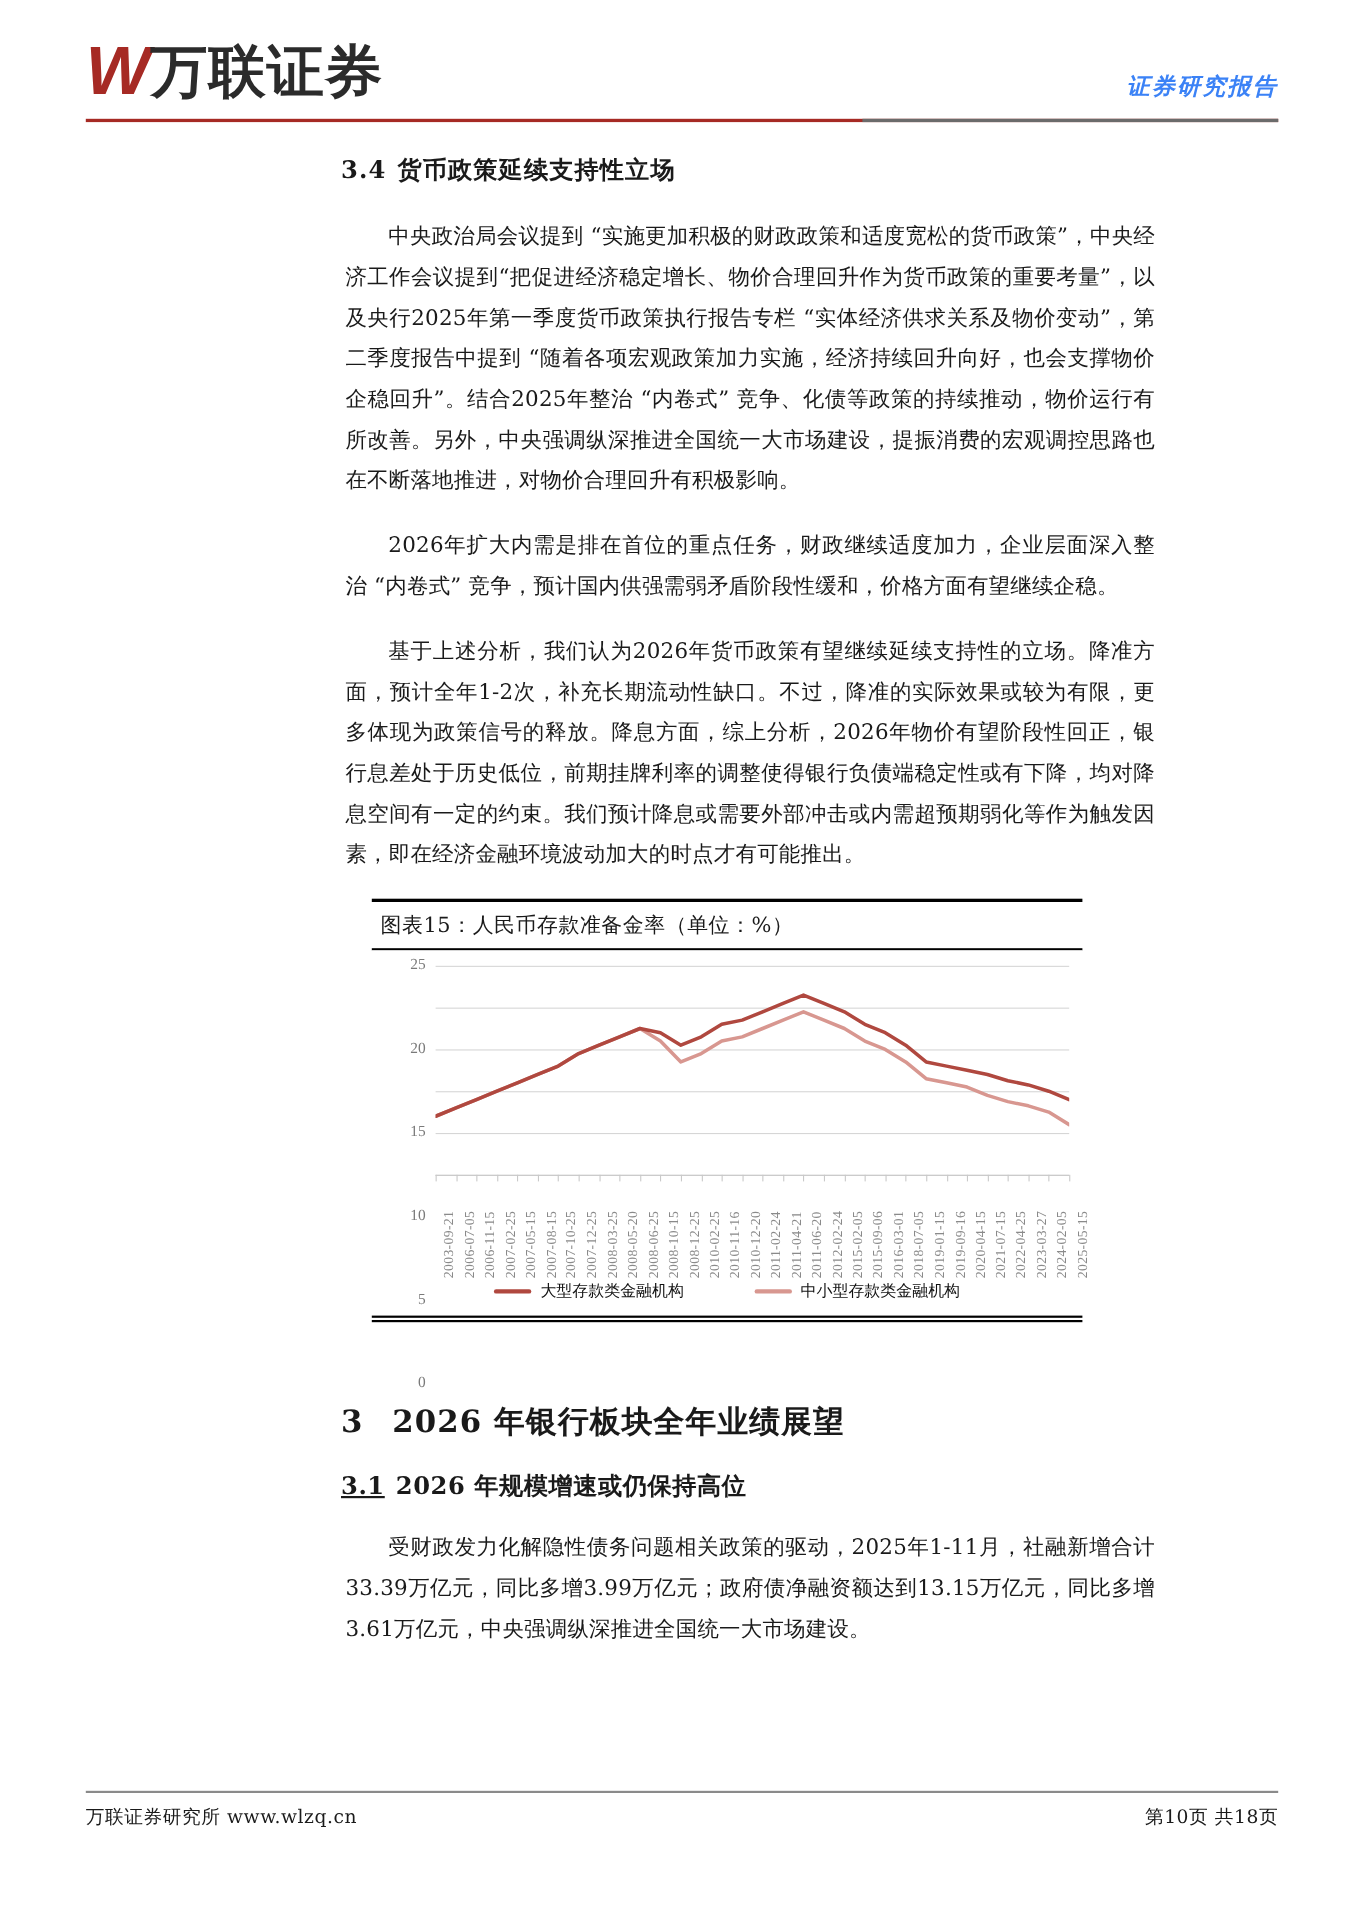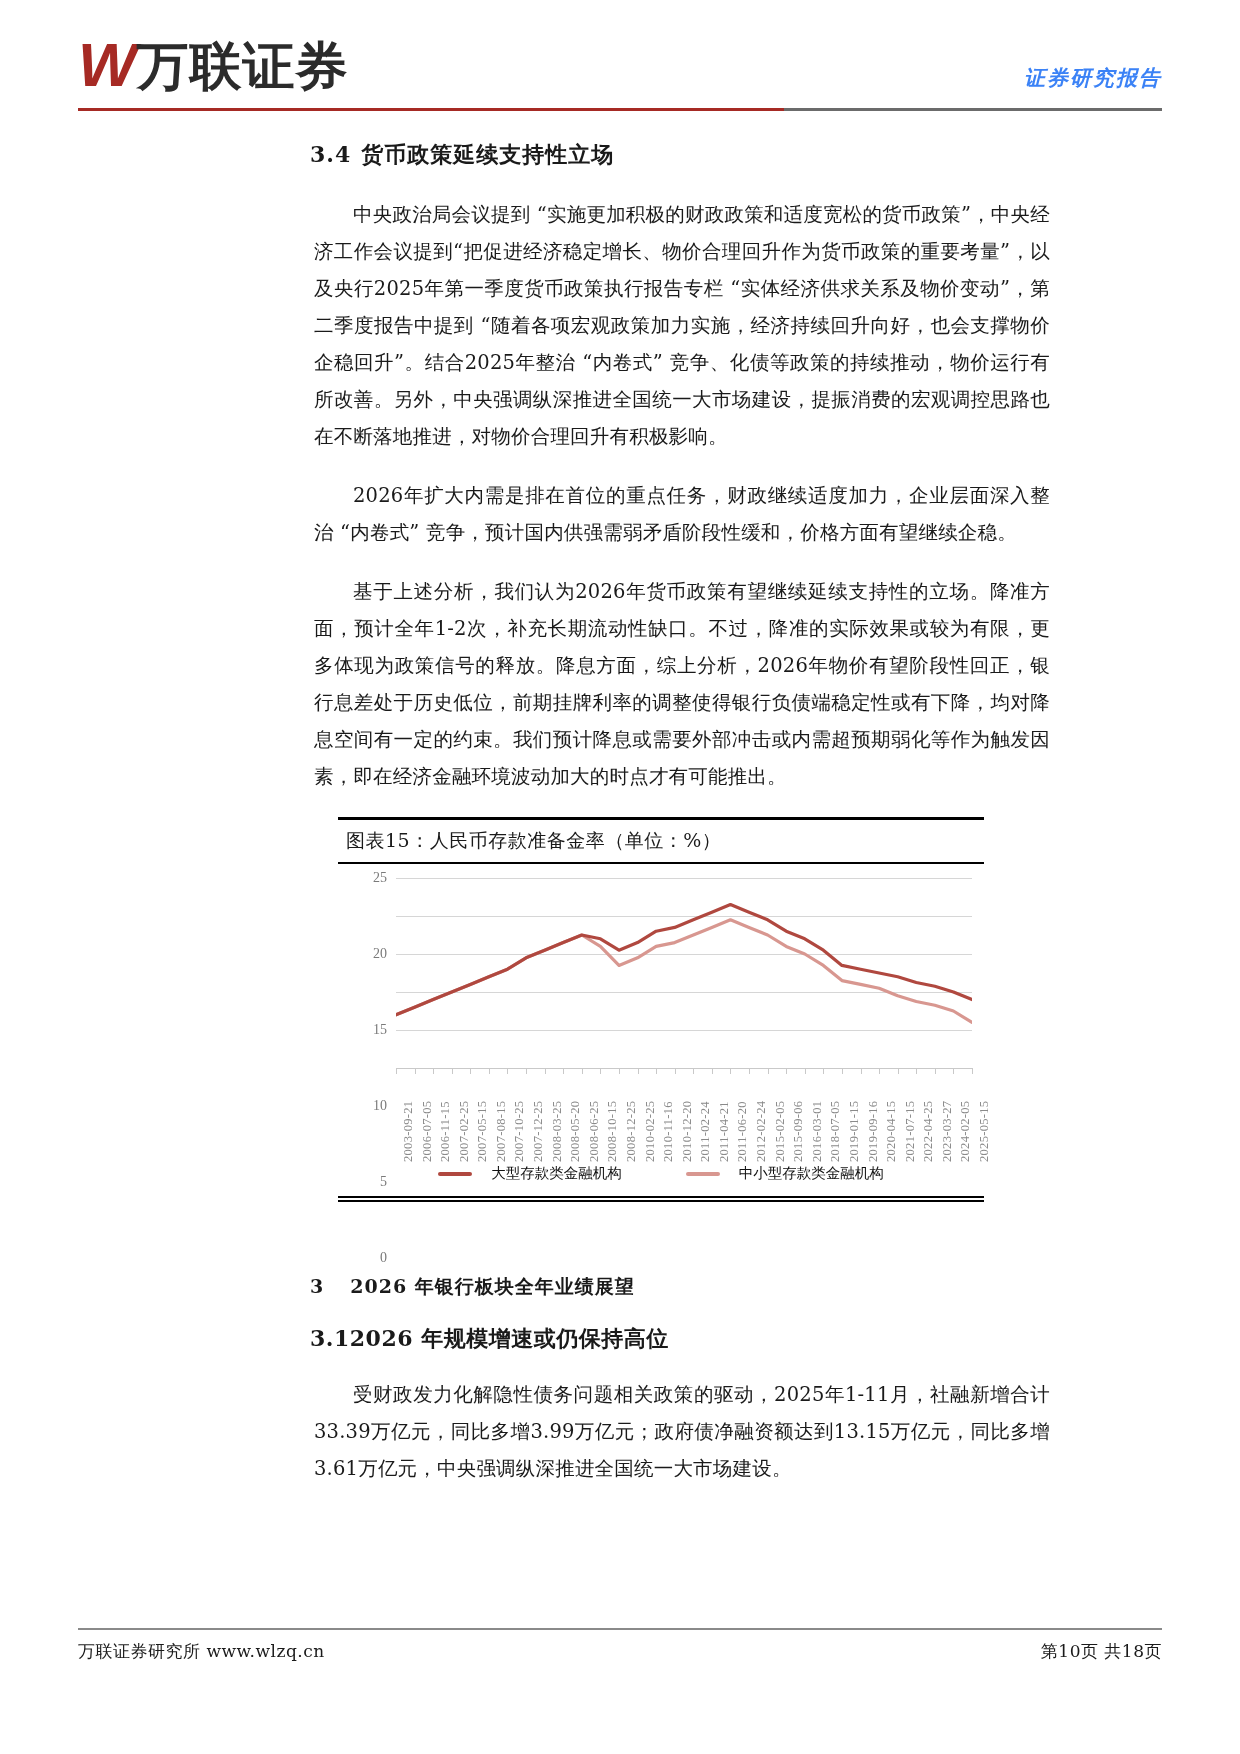--- a/index.html
+++ b/index.html
@@ -55,30 +55,30 @@
     font-size:19.5px;
     line-height:37px;
     margin:0 0 22px 4px;
     text-align:justify;
     text-indent:39px;
     letter-spacing:0.2px;
   }
 
   h1.big{
     font-family:"DejaVu Serif",serif;
-    font-size:19px;font-weight:bold;
+    font-size:28px;font-weight:bold;
     margin:0 0 24px 0;letter-spacing:1px;
   }
   h1.big .num{margin-right:26px;}
   h3.sub{
     font-family:"DejaVu Serif",serif;
     font-size:22px;font-weight:bold;
     margin:0 0 22px 0;letter-spacing:0.5px;
   }
-  h3.sub .num{margin-right:0;}
+  h3.sub .num{margin-right:10px;text-decoration:underline;}
 
   
   .figure{position:relative;width:646px;margin:8px 0 0 28px;}
   .fig-top-rule{height:3px;background:#000;}
   .fig-title{
     font-family:"DejaVu Serif",serif;
     font-size:19px;padding:8px 6px 8px 8px;letter-spacing:0.5px;
   }
   .fig-mid-rule{height:2px;background:#000;}
   .fig-bot-rule{height:2px;background:#000;margin-top:2px;}
@@ -106,21 +106,21 @@
     white-space:nowrap;
     transform-origin:left top;
     transform:rotate(-90deg) translateX(-86px);
     letter-spacing:0.3px;
   }
 
   .legend{
     position:absolute;left:0;top:300px;width:646px;
     display:flex;justify-content:center;gap:64px;align-items:center;
   }
-  .lg-item{display:flex;align-items:center;gap:19px;}
+  .lg-item{display:flex;align-items:center;gap:8px;}
   .lg-swatch{width:34px;height:4px;border-radius:2px;}
   .lg-text{
     font-family:"DejaVu Serif",serif;font-size:14.5px;color:#111;
   }
 
   
   .foot-rule{position:absolute;left:78px;top:1628px;width:1084px;height:2px;background:#8a8a8a;}
   .foot{
     position:absolute;left:78px;top:1640px;width:1084px;
     display:flex;justify-content:space-between;align-items:center;

